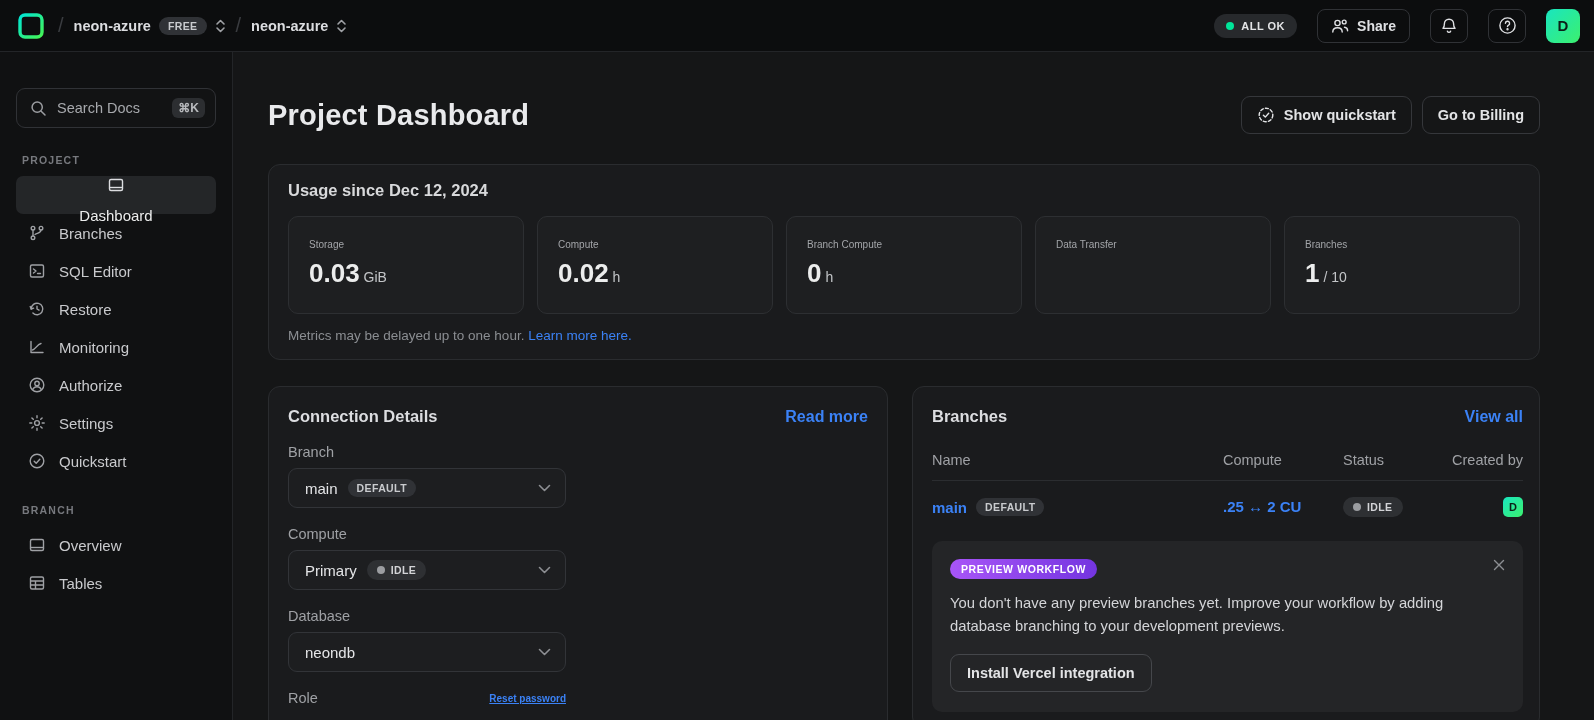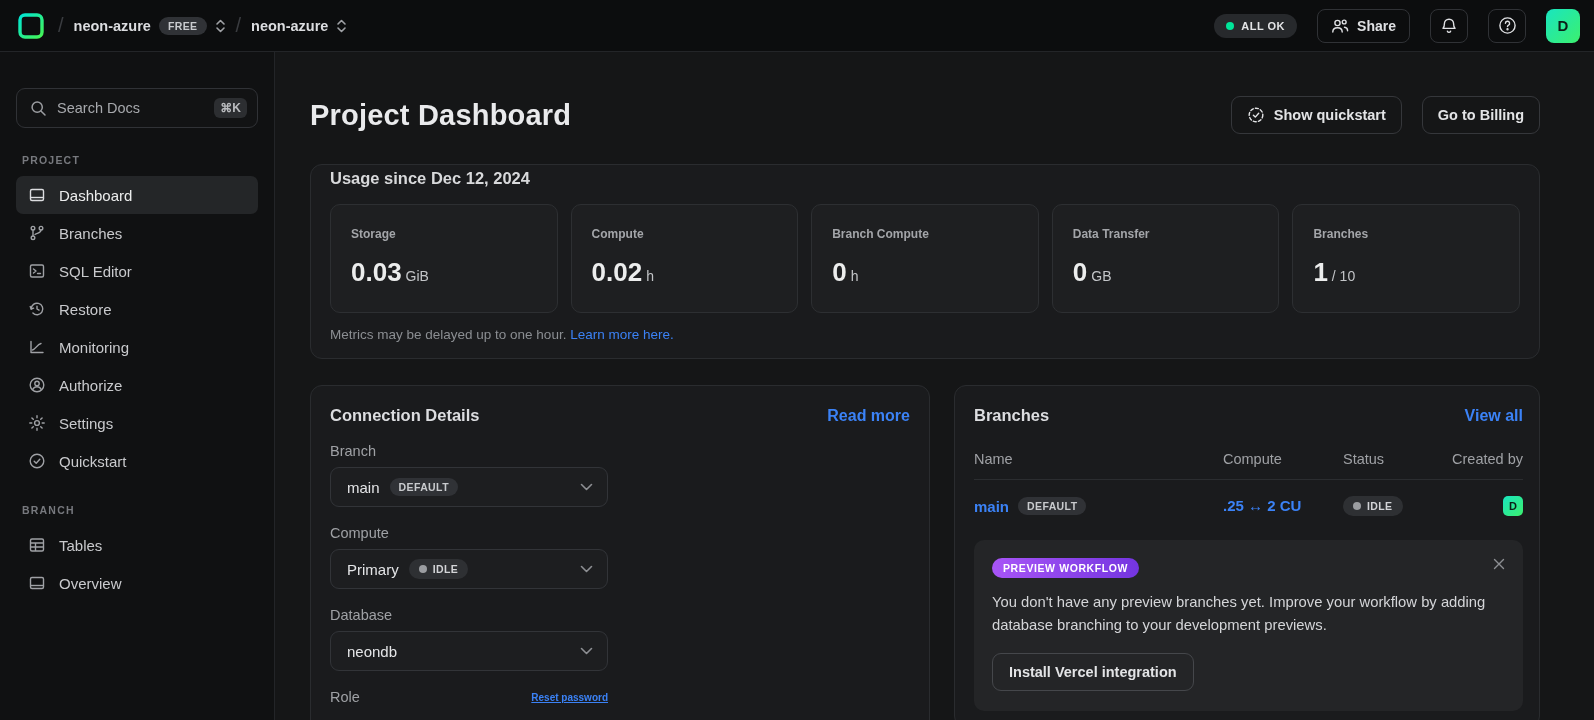--- a/index.html
+++ b/index.html
@@ -41,21 +41,21 @@
   .tb-btn.icon-only { width:38px; justify-content:center; padding:0; }
   .avatar {
     width:34px; height:34px; border-radius:8px; display:flex; align-items:center;
     justify-content:center; font-size:15px; font-weight:700; color:#0c2017;
     background:linear-gradient(135deg,#19e5c0,#3cf06e); cursor:pointer;
   }
 
   
   .layout { display:flex; height:668px; }
   .sidebar {
-    width:275px; background:#101112; border-right:1px solid #232528;
+    width:233px; background:#101112; border-right:1px solid #232528;
     padding:36px 16px 0 16px; flex-shrink:0;
   }
   .search-box {
     display:flex; align-items:center; gap:10px; border:1px solid #303236;
     border-radius:9px; height:40px; padding:0 10px 0 13px; color:#9b9da1;
     cursor:text; margin-bottom:26px; background:#121314;
   }
   .search-text { font-size:14.5px; color:#a7a9ad; flex:1; }
   .kbd {
     background:#2c2e31; color:#b9bbbe; border-radius:6px; font-size:12px;
@@ -63,46 +63,46 @@
   }
   .side-section-title {
     font-size:10.5px; font-weight:700; letter-spacing:1.2px; color:#77797e;
     margin:0 0 10px 6px;
   }
   .side-item {
     display:flex; align-items:center; gap:13px; height:38px; padding:0 12px;
     border-radius:7px; color:#c9cacd; font-size:15px; cursor:pointer;
   }
   .side-item .si-icon { color:#9fa1a5; display:flex; }
-  .side-item.active { background:#242628; color:#eceded; }
+  .side-item.active { background:#242628; color:#eceded;flex-direction:column; }
   .side-item.active .si-icon { color:#dcdde0; }
   .side-gap { height:24px; }
 
   
   .content { flex:1; padding:44px 54px 0 35px; overflow:hidden; }
   .page-head { display:flex; align-items:center; margin-bottom:30px; }
   .page-title { font-size:29px; font-weight:700; color:#e9eaec; letter-spacing:.2px; }
-  .page-actions { margin-left:auto; display:flex; gap:20px; }
+  .page-actions { margin-left:auto; display:flex; gap:10px; }
   .ghost-btn {
     display:flex; align-items:center; gap:9px; border:1px solid #35373b;
     background:transparent; border-radius:9px; height:38px; padding:0 15px;
     color:#e3e4e6; font-size:14.5px; font-weight:600; cursor:pointer; font-family:inherit;
   }
 
   .card {
     background:#1a1b1d; border:1px solid #2a2c2f; border-radius:12px;
   }
-  .usage-card { padding:4px 19px 16px 19px; margin-bottom:26px; }
+  .usage-card { padding:16px 19px 16px 19px; margin-bottom:26px; }
   .usage-title { font-size:16.5px; font-weight:600; color:#d8d9db; margin-bottom:16px; }
   .stat-row { display:flex; gap:13px; }
   .stat-tile {
     flex:1; background:#1e1f21; border:1px solid #2d2f32; border-radius:10px;
     padding:22px 20px 24px 20px;
   }
-  .stat-label { font-size:12px; color:#a3a5a9; margin-bottom:16px;font-weight:bold; }
+  .stat-label { font-size:10px; color:#a3a5a9; margin-bottom:8px; }
   .stat-value { font-size:26px; font-weight:700; color:#eceded; }
   .stat-unit { font-size:14px; font-weight:500; color:#c3c5c8; margin-left:4px; }
   .usage-note { font-size:13.5px; color:#8b8e92; margin-top:14px; }
   .link { color:#3b82f6; cursor:pointer; text-decoration:none; font-weight:600; }
   .usage-note .link { font-weight:400; }
 
   .two-col { display:flex; gap:24px; align-items:flex-start; }
 
   
   .conn-card { width:620px; padding:20px 19px 24px 19px; }
@@ -320,34 +320,34 @@
         </span>
       <span>Quickstart</span>
     </div>
 
     <div class="side-gap"></div>
     <div class="side-section-title">BRANCH</div>
 
     <div class="side-item">
       <span class="si-icon">
           <svg width="18" height="18" viewBox="0 0 18 18" fill="none" stroke="currentColor" stroke-width="1.4">
+            <rect x="2.5" y="3.5" width="13" height="11" rx="1.5"></rect>
+            <path d="M2.5 11.5 h13"></path>
+          </svg>
+        </span>
+      <span>Overview</span>
+    </div>
+    <div class="side-item">
+      <span class="si-icon">
+          <svg width="18" height="18" viewBox="0 0 18 18" fill="none" stroke="currentColor" stroke-width="1.4">
             <rect x="2.5" y="3" width="13" height="12" rx="1.5"></rect>
             <path d="M2.5 7 h13 M2.5 11 h13 M7.5 7 v8"></path>
           </svg>
         </span>
       <span>Tables</span>
-    </div>
-    <div class="side-item">
-      <span class="si-icon">
-          <svg width="18" height="18" viewBox="0 0 18 18" fill="none" stroke="currentColor" stroke-width="1.4">
-            <rect x="2.5" y="3.5" width="13" height="11" rx="1.5"></rect>
-            <path d="M2.5 11.5 h13"></path>
-          </svg>
-        </span>
-      <span>Overview</span>
     </div>
   </aside>
 
   <main class="content">
     <div class="page-head">
       <h1 class="page-title">Project Dashboard</h1>
       <div class="page-actions">
         <button class="ghost-btn">
           <svg width="18" height="18" viewBox="0 0 18 18" fill="none" stroke="currentColor" stroke-width="1.4" stroke-linecap="round" stroke-linejoin="round">
               <circle cx="9" cy="9" r="6.8" stroke-dasharray="3 2.2"></circle>
@@ -371,21 +371,20 @@
         <div class="stat-tile">
           <div class="stat-label">Compute</div>
           <div class="stat-value"><span>0.02</span><span class="stat-unit">h</span></div>
         </div>
         <div class="stat-tile">
           <div class="stat-label">Branch Compute</div>
           <div class="stat-value"><span>0</span><span class="stat-unit">h</span></div>
         </div>
         <div class="stat-tile">
           <div class="stat-label">Data Transfer</div>
-          <div class="stat-value"><span>0</span><span class="stat-unit">GB</span></div>
         </div>
         <div class="stat-tile">
           <div class="stat-label">Branches</div>
           <div class="stat-value"><span>1</span><span class="stat-unit">/ 10</span></div>
         </div>
       </div>
       <div class="usage-note">
         <span>Metrics may be delayed up to one hour.</span>
         <a class="link">Learn more here.</a>
       </div>

